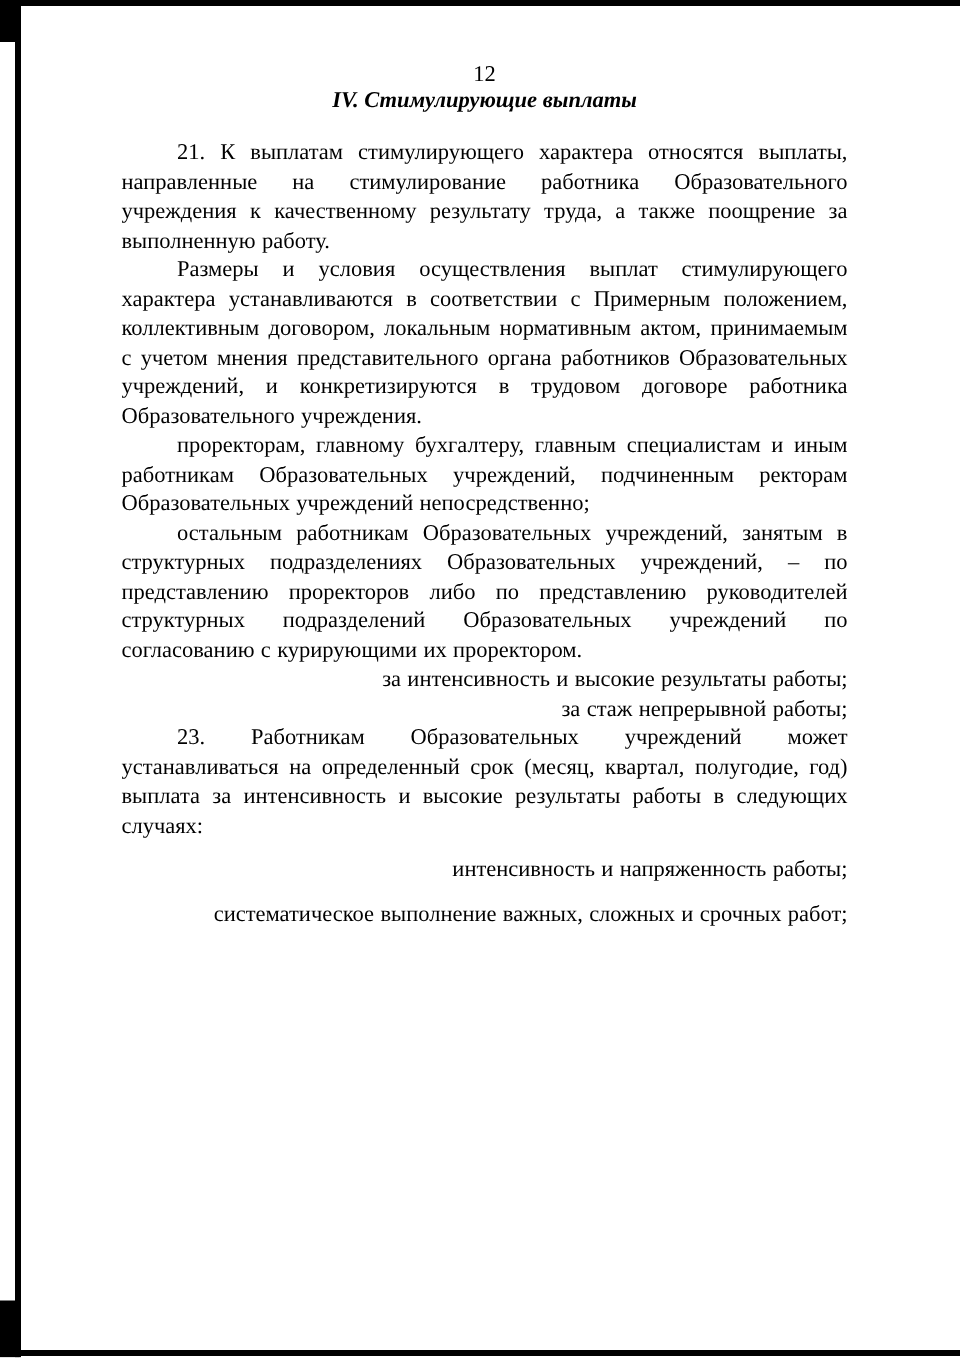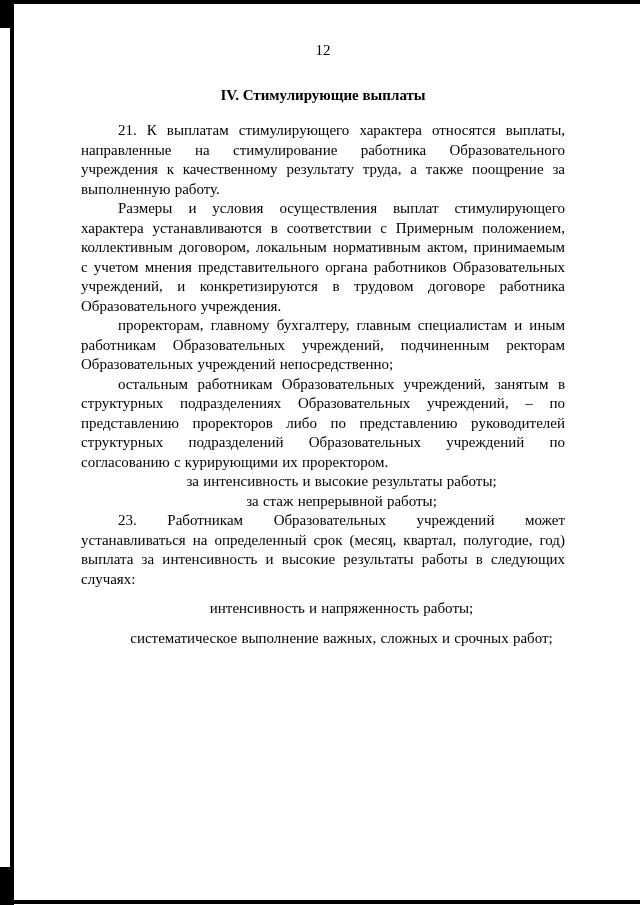--- a/index.html
+++ b/index.html
@@ -26,38 +26,39 @@
 
   .content {
     position: absolute;
     left: 81px;
     top: 42px;
     width: 484px;
   }
   .page-number {
     text-align: center;
     font-size: 15px;
-    margin: 0 0 28px 0;
+    margin: 0 0 0 0;
   }
   .heading {
     text-align: center;
     font-size: 15px;
     font-weight: bold;
     margin: 0 0 17px 0;
+    font-style: italic;
   }
   p.para {
     margin: 0;
     font-size: 15px;
     line-height: 19.5px;
     text-align: justify;
     text-indent: 37px;
     word-spacing: 0.5px;
   }
   p.para.item {
-    text-align: center;
+    text-align: right;
   }
   p.para.spaced {
     margin-top: 10px;
   }
 </style>
 </head>
 <body>
 
 <div class="page">
 

